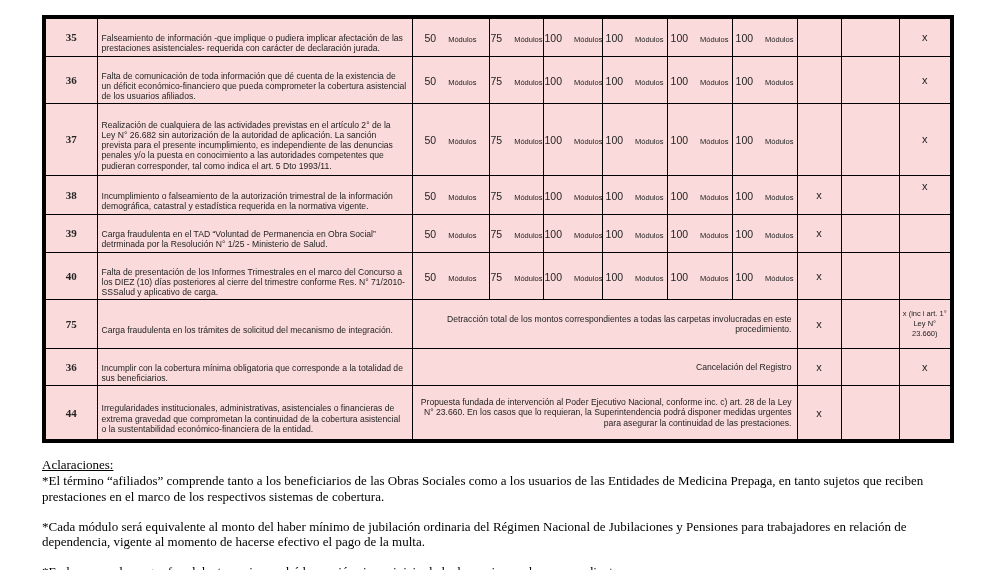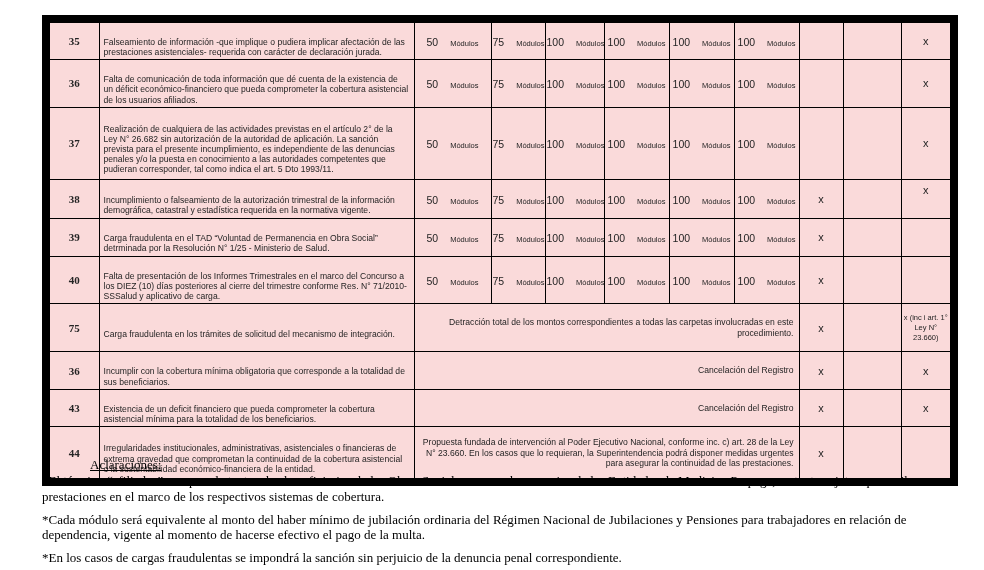--- a/index.html
+++ b/index.html
@@ -6,21 +6,21 @@
   body {
     width:984px; height:570px; background:#ffffff;
     font-family:"Liberation Sans", sans-serif;
     position:relative; overflow:hidden;
   }
   .page { position:relative; width:984px; height:570px; }
 
   table.sanctions {
     position:absolute; left:42px; top:15px;
     width:908px; border-collapse:collapse; table-layout:fixed;
-    border:8px solid #000000;
+    border:4px solid #000000;
   }
   table.sanctions td {
     border:1px solid #000;
     background:var(--cell-bg, #fadada);
     color:#242424;
     vertical-align:middle;
     overflow:hidden;
   }
   td.num {
     text-align:center;
@@ -40,22 +40,22 @@
   }
   td.x { text-align:center; font-size:11px; }
   td.x.small { font-size:7.5px; line-height:1.3; padding:9px 2px; }
   td.x.top { vertical-align:top; padding-top:4px; }
 
   .notes {
     position:absolute; left:42px; top:457px; width:912px;
     font-family:"Liberation Serif", serif;
     font-size:13px; color:#000; line-height:1.22;
   }
-  .notes-title { text-decoration:underline;margin-left:48px; }
-  .note { margin-top:7px; }
+  .notes-title { text-decoration:underline; }
+  .note { margin-top:14px; }
   .note.first { margin-top:0; }
 </style>
 </head>
 <body>
 
 <div class="page">
 
   <table class="sanctions">
     <colgroup>
       <col style="width:53px">
@@ -167,28 +167,20 @@
 
     <tr style="height:32px">
       <td class="num">36</td>
       <td class="desc">Incumplir con la cobertura mínima obligatoria que corresponde a la totalidad de sus beneficiarios.</td>
       <td class="sanction" colspan="6">Cancelación del Registro</td>
       <td class="x">x</td>
       <td class="x"></td>
       <td class="x">x</td>
     </tr>
 
-    <tr style="height:36px">
-      <td class="num">43</td>
-      <td class="desc">Existencia de un deficit financiero que pueda comprometer la cobertura asistencial mínima para la totalidad de los beneficiarios.</td>
-      <td class="sanction" colspan="6">Cancelación del Registro</td>
-      <td class="x">x</td>
-      <td class="x"></td>
-      <td class="x">x</td>
-    </tr>
 
     <tr style="height:56px">
       <td class="num">44</td>
       <td class="desc">Irregularidades institucionales, administrativas, asistenciales o financieras de extrema gravedad que comprometan la continuidad de la cobertura asistencial o la sustentabilidad económico-financiera de la entidad.</td>
       <td class="sanction" colspan="6">Propuesta fundada de intervención al Poder Ejecutivo Nacional, conforme inc. c) art. 28 de la Ley N° 23.660. En los casos que lo requieran, la Superintendencia podrá disponer medidas urgentes para asegurar la continuidad de las prestaciones.</td>
       <td class="x">x</td>
       <td class="x"></td>
       <td class="x"></td>
     </tr>
   </tbody>

